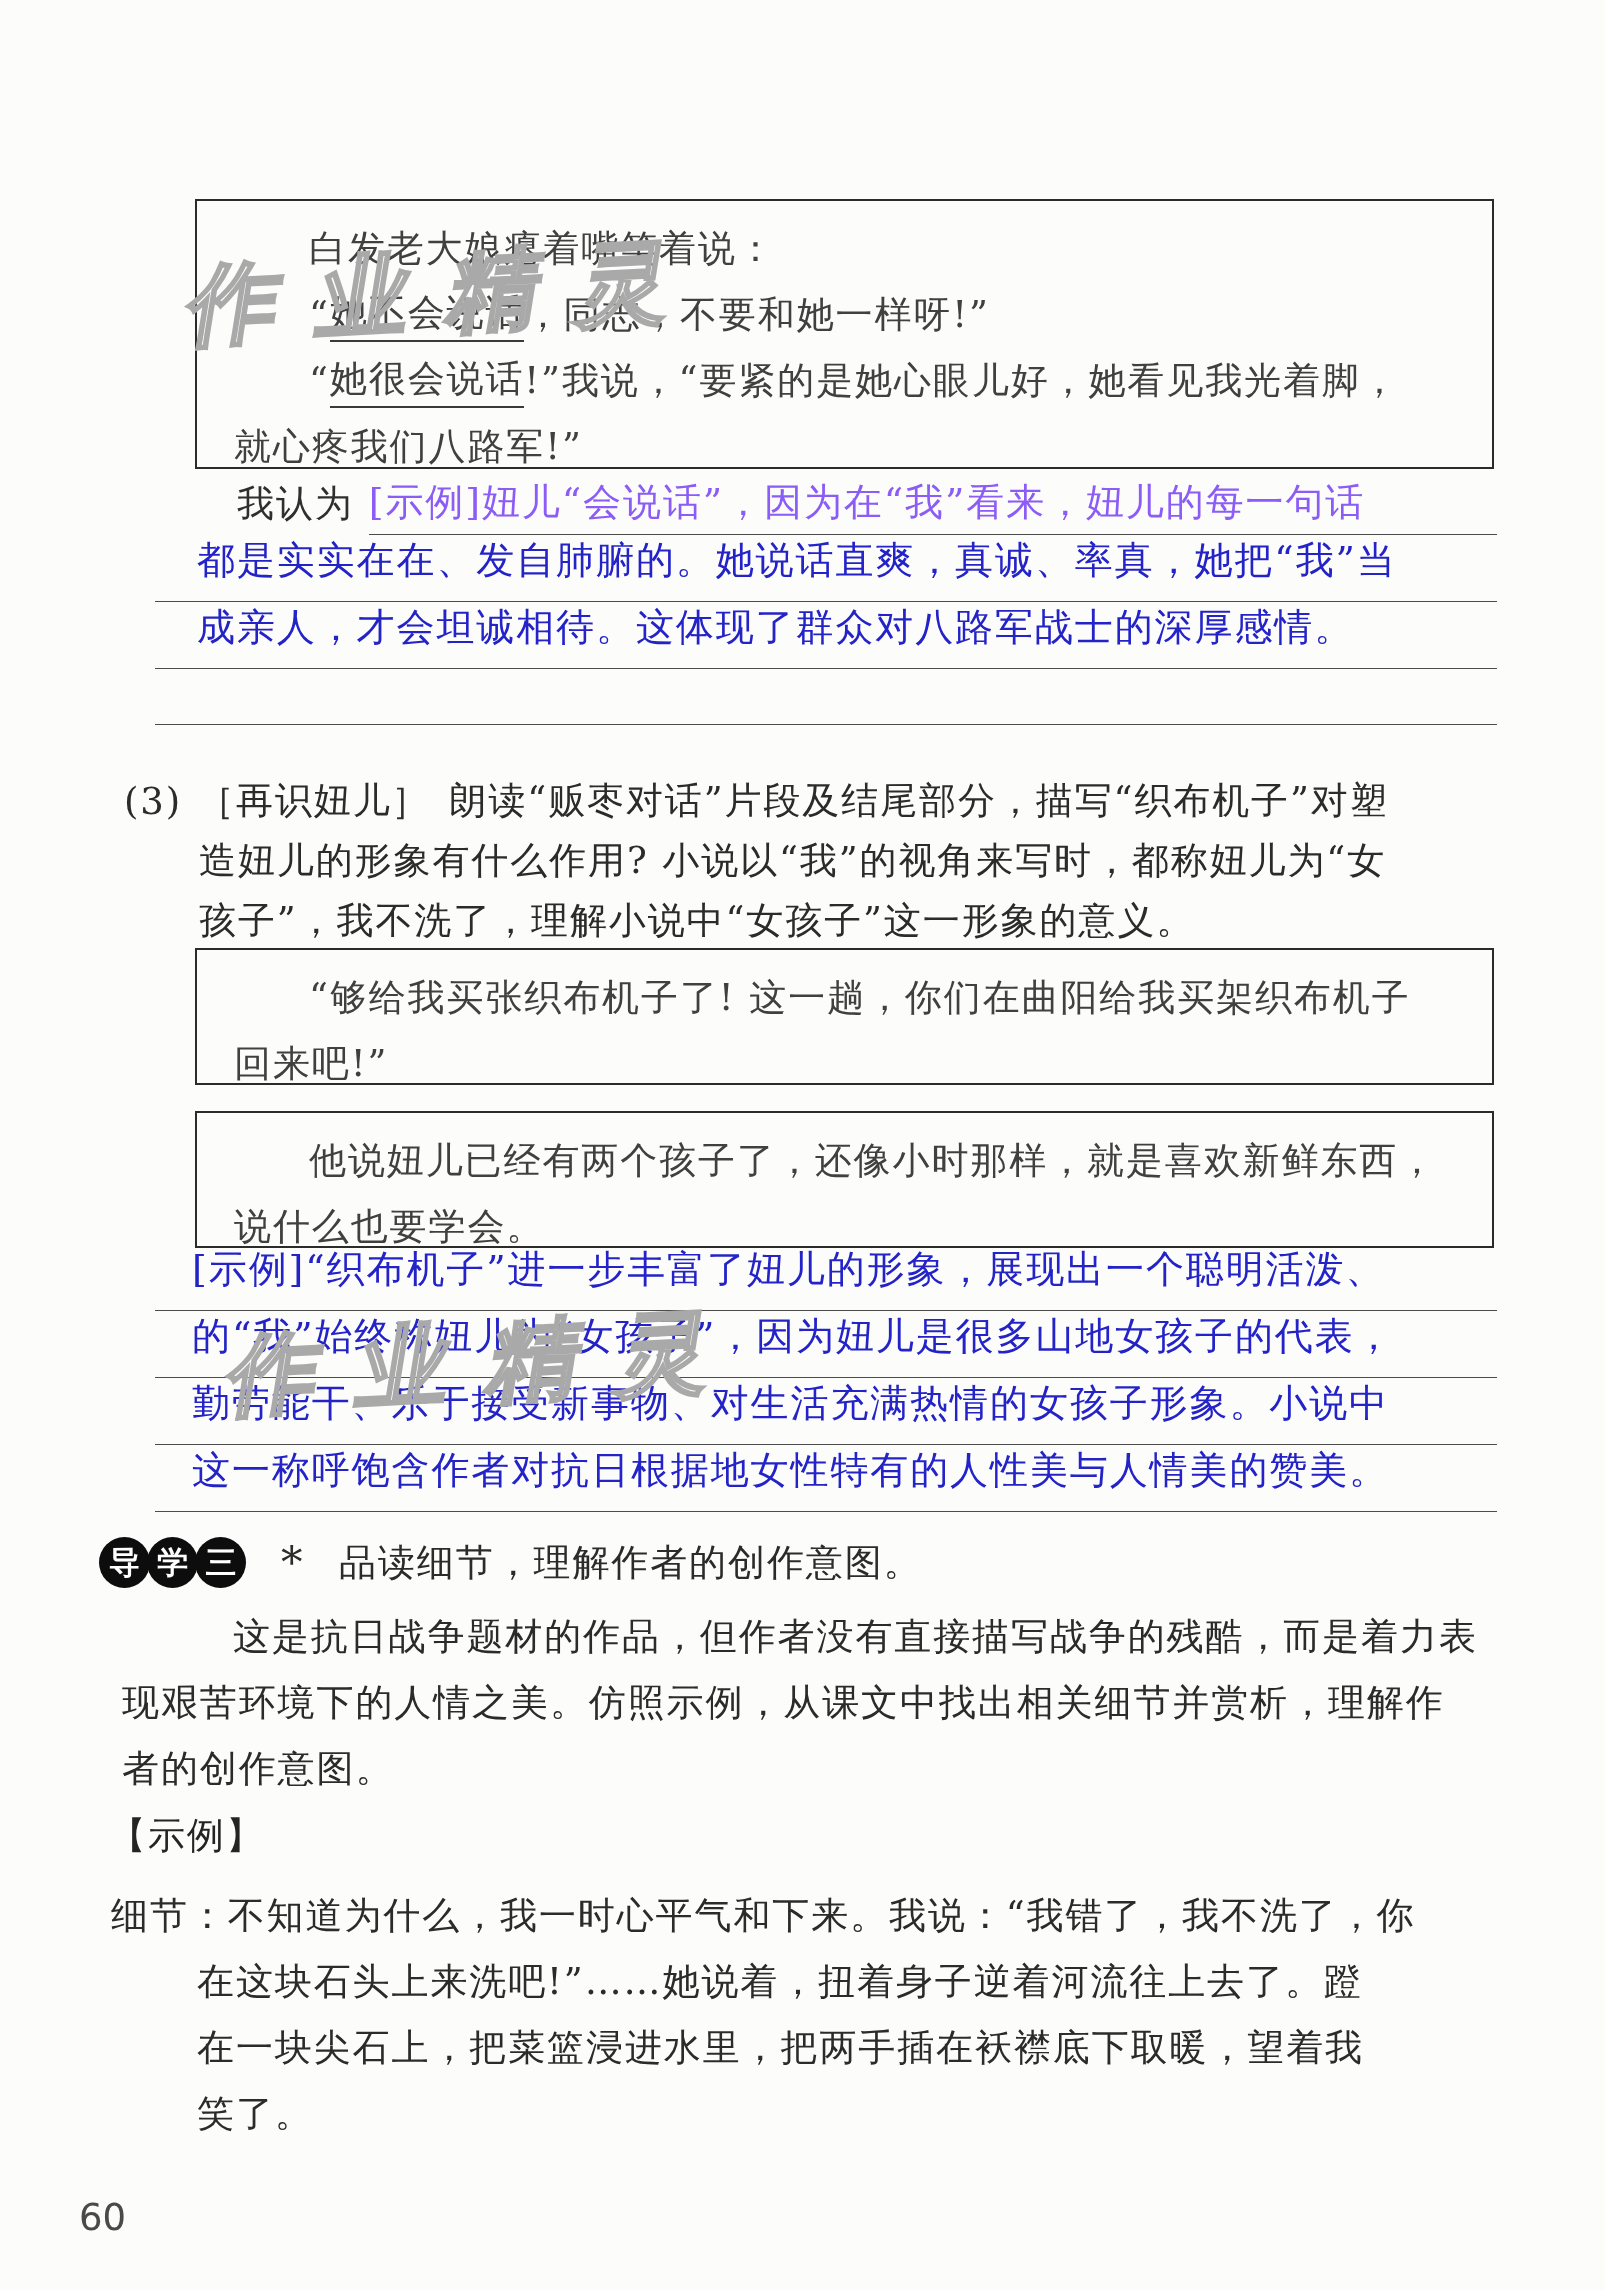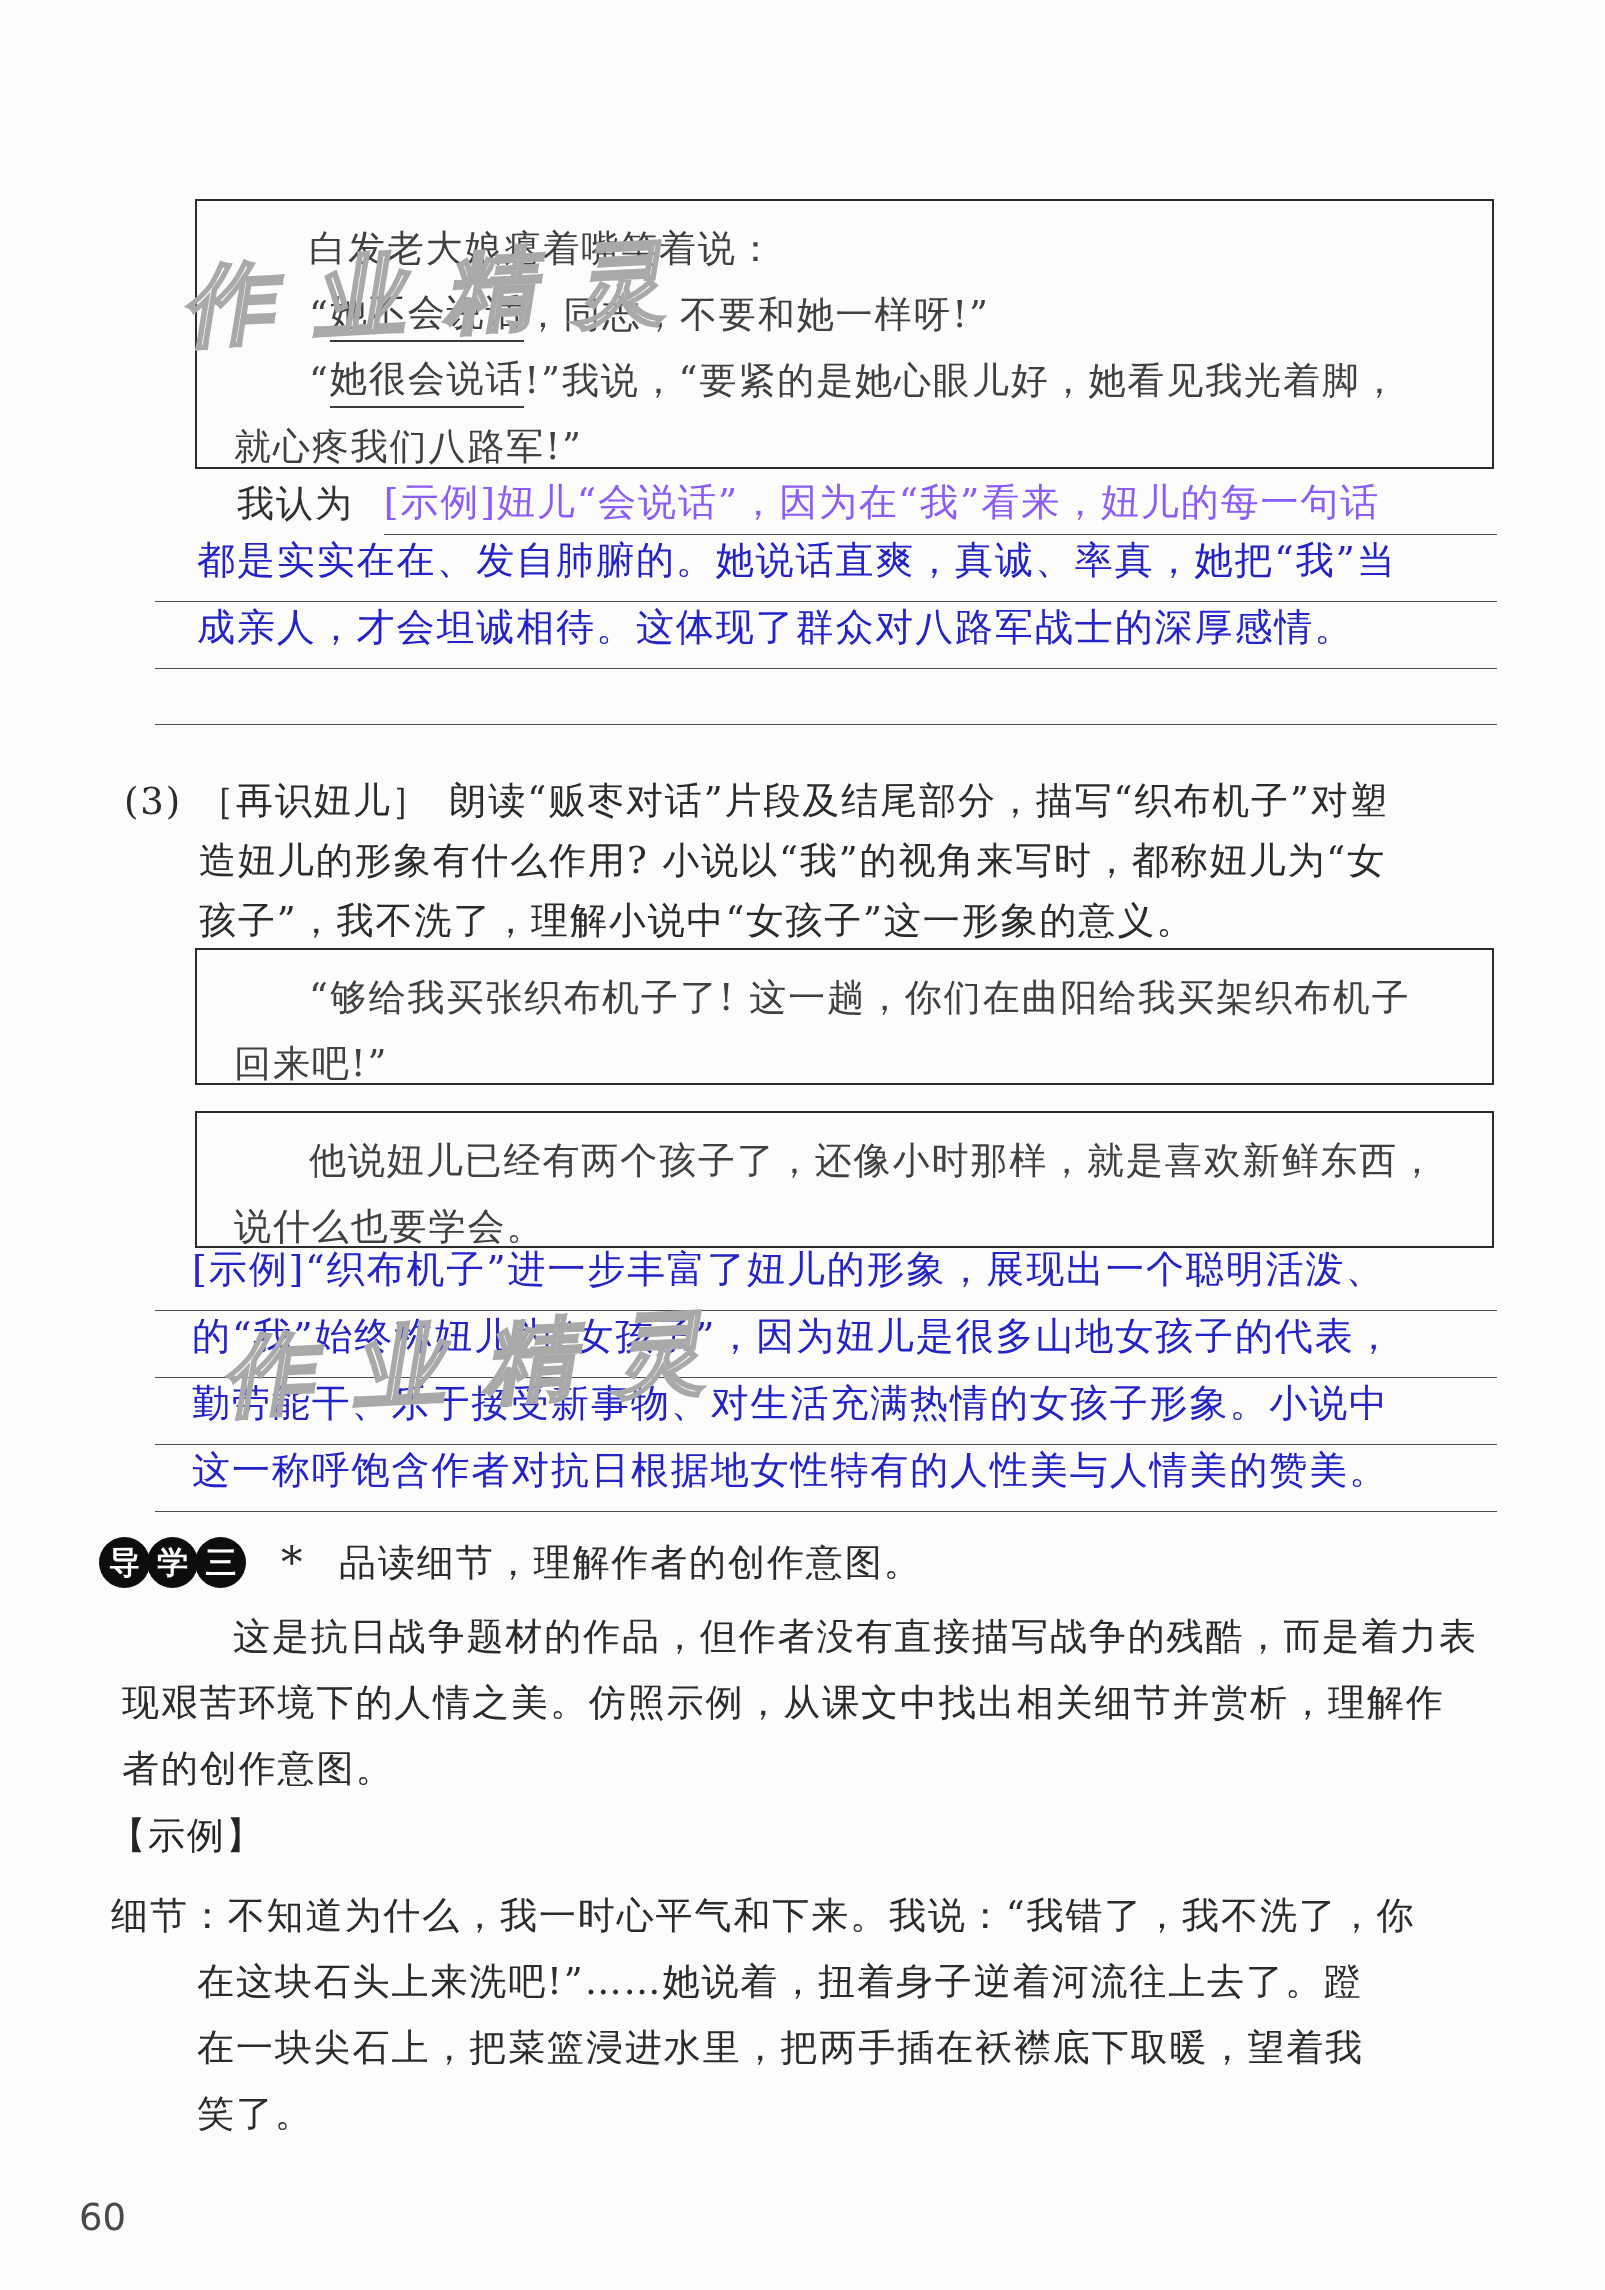--- a/index.html
+++ b/index.html
@@ -26,21 +26,21 @@
   .ans-row {
     height:67px; box-sizing:border-box;
     border-bottom:1.9px solid #4c4c4c;
     display:flex; align-items:flex-start;
     padding:0 0 5.6px 42px;
     font-size:38px; letter-spacing:1.9px;
     color:#2323c8; white-space:nowrap;
   }
   .ans-row.pad40 { padding-left:37px; }
   .row-split { height:67px; box-sizing:border-box; display:flex; align-items:stretch;
-               font-size:38px; letter-spacing:1.9px; white-space:nowrap;gap:15px; }
+               font-size:38px; letter-spacing:1.9px; white-space:nowrap; }
   .row-split .pre  { color:#2f2f2f; padding:0 15px 5.6px 82px; display:flex; align-items:flex-end; font-size:37px; }
   .row-split .fill { flex:1; border-bottom:1.9px solid #4c4c4c; padding-bottom:5.6px;
                      display:flex; align-items:flex-end; color:#8b5cf6; }
   .empty-rule { position:absolute; left:155px; width:1342px; height:0;
                 border-top:1.9px solid #4c4c4c; }
 
   
   .para { position:absolute; font-size:37px; letter-spacing:1.9px; color:#2b2b2b; }
   .para .ln { height:62px; display:flex; align-items:center; white-space:nowrap; }
   .para .ln.h70 { height:66px; }

